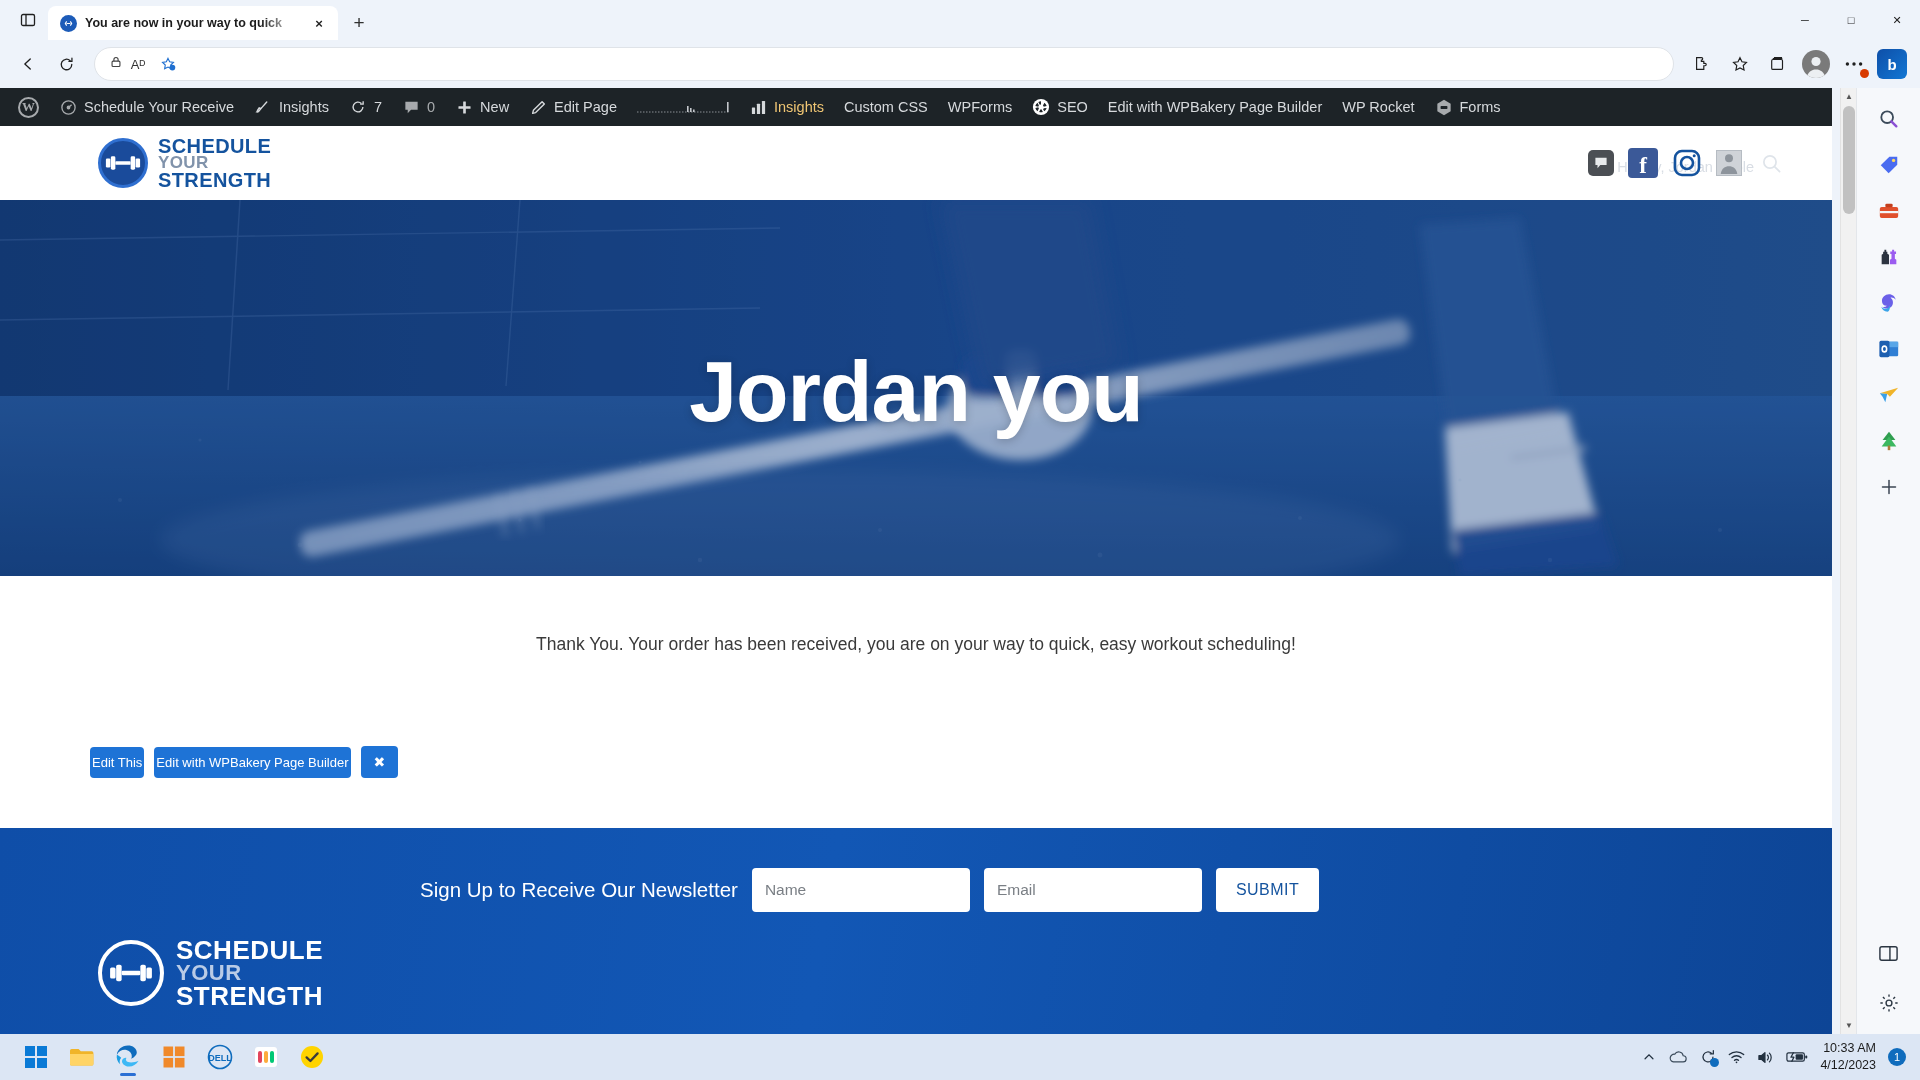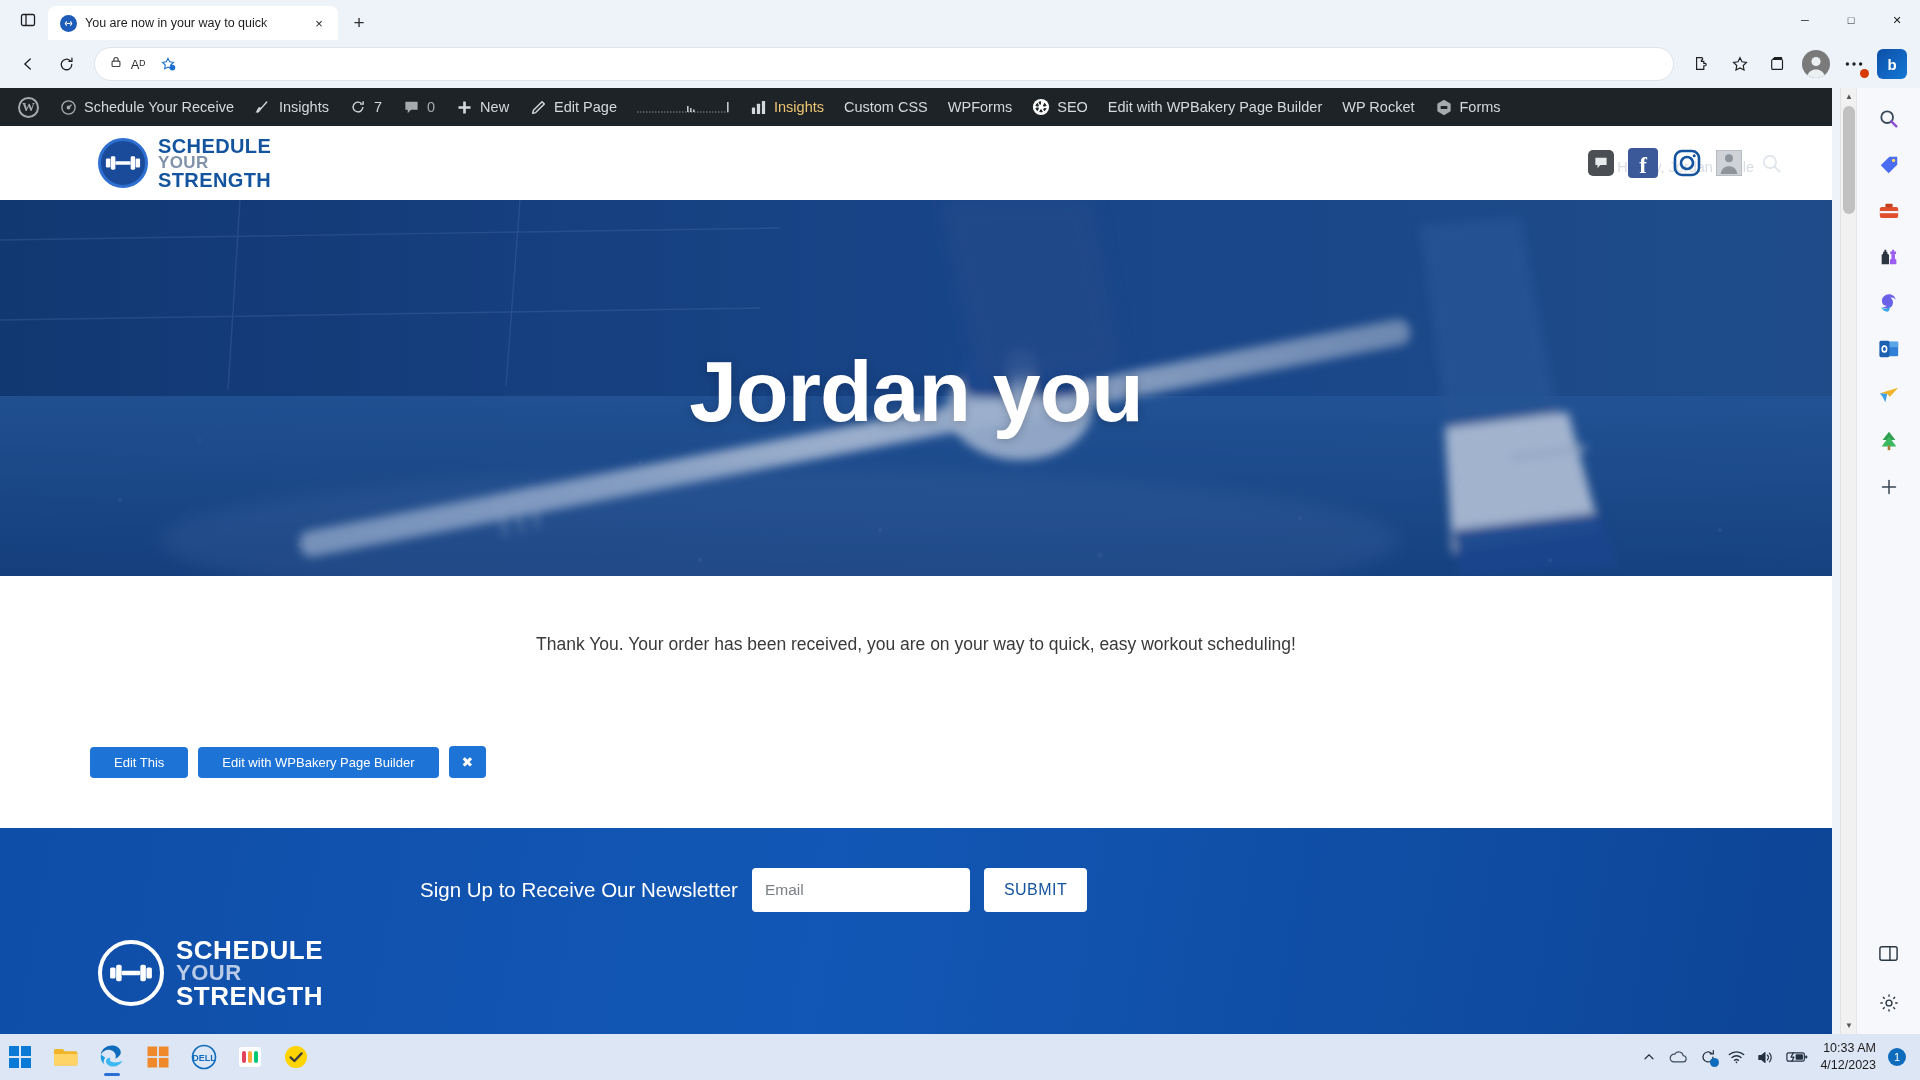--- a/index.html
+++ b/index.html
@@ -29,20 +29,21 @@
     border-radius: 6px;
   }
   .tab {
     display: flex; align-items: center; gap: 8px;
     height: 34px;
     width: 290px;
     background: #ffffff;
     border-radius: 8px 8px 0 0;
     padding: 0 8px 0 12px;
     position: relative;
+    font-weight: bold;
   }
   .tab-favicon {
     width: 17px; height: 17px; border-radius: 50%;
     background: #1c5bb8;
     display: flex; align-items: center; justify-content: center;
     flex: 0 0 auto;
   }
   .tab-title {
     font-size: 12.5px; color: #1c1c1c;
     white-space: nowrap; overflow: hidden;
@@ -229,21 +230,21 @@
   }
   .edit-row {
     position: absolute; left: 90px; top: 170px;
     display: flex; align-items: center; gap: 10px;
   }
   .btn {
     background: #1e73d6;
     color: #fff;
     font-size: 13px;
     border-radius: 4px;
-    padding: 9px 24px;
+    padding: 9px 2px;
     line-height: 1;
     white-space: nowrap;
   }
   .btn.icon-btn { padding: 9px 13px; font-size: 14px; }
 
   
   .footer {
     background: linear-gradient(100deg,#0f4ea8 0%,#1257b5 45%,#0d4596 100%);
     height: 206px;
     position: relative;
@@ -320,21 +321,21 @@
     display: flex; flex-direction: column; align-items: center; gap: 16px;
   }
 
   
   .taskbar {
     position: absolute; left: 0; bottom: 0;
     width: 1920px; height: 46px;
     background: #dce6f4;
     display: flex; align-items: center;
   }
-  .tb-left { display: flex; align-items: center; gap: 6px; }
+  .tb-left { display: flex; align-items: center; gap: 6px; padding-left: 16px; }
   .tb-app {
     width: 40px; height: 40px; border-radius: 6px;
     display: flex; align-items: center; justify-content: center;
     position: relative;
   }
   .tb-app.active::after {
     content: ''; position: absolute; bottom: 1px; left: 50%;
     transform: translateX(-50%);
     width: 16px; height: 3px; border-radius: 2px; background: #2a6fd4;
   }
@@ -698,20 +699,23 @@
         <div class="btn">Edit This</div>
         <div class="btn">Edit with WPBakery Page Builder</div>
         <div class="btn icon-btn">✖</div>
       </div>
     </div>
 
     <div class="footer">
       <div class="newsletter">
         <div class="nl-label">Sign Up to Receive Our Newsletter</div>
         <div class="nl-input">
+          <span>Name</span>
+        </div>
+        <div class="nl-input">
           <span>Email</span>
         </div>
         <div class="nl-submit">SUBMIT</div>
       </div>
 
       <div class="footer-logo">
         <span class="fl-circle">
           <svg width="44" height="24" viewBox="0 0 40 20" fill="#fff">
             <rect x="1" y="5" width="5" height="10" rx="1.4"></rect>
             <rect x="6.5" y="2.5" width="5" height="15" rx="1.6"></rect>

